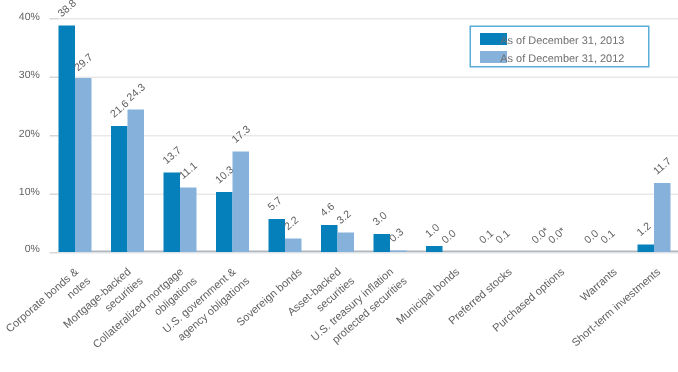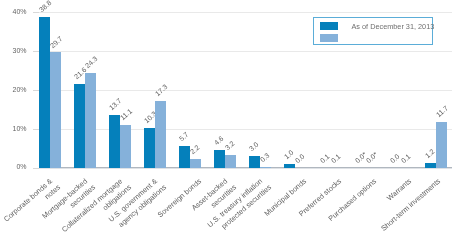--- a/index.html
+++ b/index.html
@@ -20,21 +20,21 @@
   .vlabel{position:absolute;height:8px;font-size:7px;color:#5e5e5e;white-space:nowrap;
           line-height:8px;transform:rotate(-41deg);transform-origin:left bottom;}
 
   .xlabel{position:absolute;width:200px;height:11.5px;font-size:7.3px;color:#616161;
           white-space:nowrap;text-align:right;line-height:11.5px;
           transform:rotate(-41deg);transform-origin:right bottom;}
 
   #legend{position:absolute;left:312.5px;top:17.2px;width:118px;height:26.2px;
           border:1px solid #5badd8;background:#fff;}
   .lgswatch{position:absolute;left:6.9px;width:18.1px;height:8.1px;}
-  .lgtext{position:absolute;left:38px;font-size:7.3px;color:#6f6f6f;white-space:nowrap;
+  .lgtext{position:absolute;left:20px;font-size:7.3px;color:#6f6f6f;white-space:nowrap;
           transform:translateZ(0);}
 </style>
 </head>
 <body>
 
 <div id="chart">
 
   <div class="baseline"></div>
   <div class="gridline" style="top:128.95px"></div>
   <div class="gridline" style="top:90.1px"></div>
@@ -139,15 +139,16 @@
       </div>
       <div>
         <div class="xlabel" style="left: 242.65px; top: 172.7px;">Short-term investments</div>
       </div>
     </div>
 
   <div id="legend">
     <div class="lgswatch" style="top:3.9px;background:#0580bb"></div>
     <div class="lgtext" style="top:3.6px">As of December 31, 2013</div>
     <div class="lgswatch" style="top:15.8px;background:#85b1da"></div>
+    <div class="lgtext" style="top:15.5px">As of December 31, 2012</div>
   </div>
 
 </div>
 
 </body></html>

